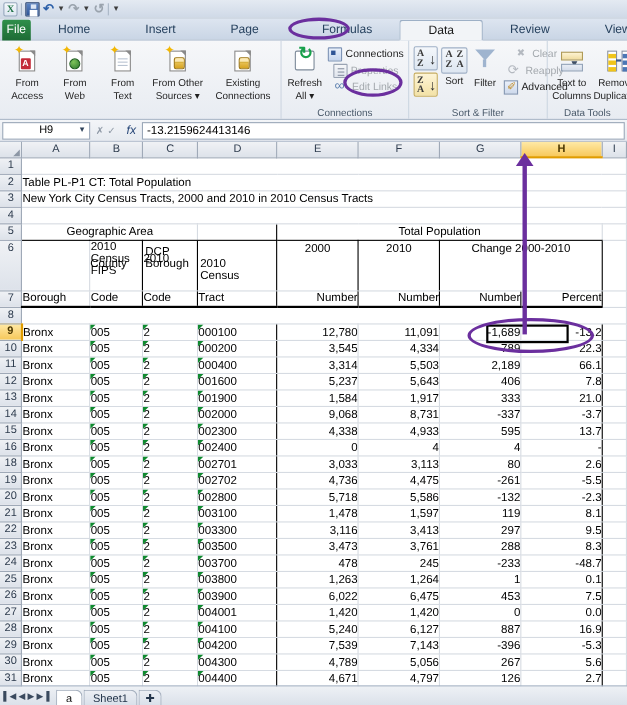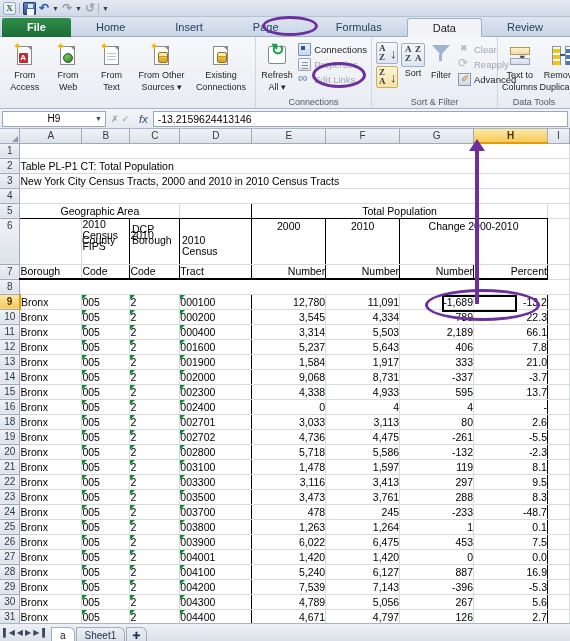--- a/index.html
+++ b/index.html
@@ -49,22 +49,22 @@
     position:relative;
   }
   .tab {
     height:19px; line-height:19px;
     padding:0 25px;
     font-size:11px; color:#26415e;
     position:relative; top:1px;
   }
   .tab.file {
     background:linear-gradient(#2f8f4a,#1d6b35);
-    color:#fff; font-weight:bold;
-    padding:0 25px;
+    color:#fff; font-weight:normal;
+    padding:0 4px;
     border-radius:2px 2px 0 0;
   }
   .tab.active {
     background:#f2f4f7;
     border:1px solid #9eb0c6;
     border-bottom:1px solid #f2f4f7;
     border-radius:3px 3px 0 0;
     color:#1a1a1a;
   }
 
@@ -153,21 +153,21 @@
   .rd-a i{position:absolute;left:0;width:100%;height:4px;background:#f0c419;display:block;}
   .rd-b{position:absolute;left:17px;top:4px;width:8px;height:19px;border:1px solid #8a93a3;background:#fff;}
   .rd-b i{position:absolute;left:0;width:100%;height:4px;background:#4d77b5;display:block;}
   .rd-minus{position:absolute;left:12px;top:12px;width:6px;height:2px;background:#3a5a8c;}
 
   .smallrow {
     display:flex; align-items:center; gap:3px;
     font-size:9.5px; color:#1f1f1f; height:15px;
     padding-left:2px;
   }
-  .smallrow.dim { color:#a3a8ad; }
+  .smallrow.dim { color:#a3a8ad;justify-content:center; }
   .ico16 { width:13px; height:13px; position:relative; flex:0 0 13px; }
   .conn-ico{background:linear-gradient(#e9f0fb,#c6d6ee);border:1px solid #7d93b5;border-radius:1px;}
   .conn-ico::after{content:"";position:absolute;left:2px;top:2px;width:4px;height:4px;background:#2f5596;}
   .prop-ico{background:linear-gradient(#f6f7f9,#dfe4ec);border:1px solid #9aa4b3;border-radius:1px;}
   .prop-ico::after{content:"";position:absolute;left:3px;top:3px;width:6px;height:1px;
     box-shadow:0 3px 0 #8a93a3,0 6px 0 #8a93a3;background:#8a93a3;}
   .link-ico::after{content:"\221E";position:absolute;left:0;top:-3px;font-size:13px;color:#5b7fae;}
   .clear-ico::after{content:"\2716";position:absolute;left:2px;top:0;font-size:9px;color:#b4b9c0;}
   .reapply-ico::after{content:"\27F3";position:absolute;left:0;top:-2px;font-size:12px;color:#b4b9c0;}
   .adv-ico{background:linear-gradient(#eaf0fa,#cdd9ec);border:1px solid #8496b2;}
@@ -193,21 +193,21 @@
     content:"";position:absolute;left:10px;top:12px;width:3px;height:7px;background:#9fb4cf;
   }
 
   
   .fbar {
     height:20px; display:flex; align-items:center;
     background:linear-gradient(#f3f5f8,#e6eaf0);
     border-bottom:1px solid #a8b5c6;
   }
   .namebox {
-    width:104px; height:16px; margin-left:2px;
+    width:80px; height:16px; margin-left:2px;
     background:#fff; border:1px solid #9aa7b8;
     display:flex; align-items:center; justify-content:center;
     position:relative; font-size:10px;
   }
   .namebox .nb-caret{position:absolute;right:3px;font-size:7px;color:#31445c;}
   .fb-nav { display:flex; align-items:center; gap:3px; padding:0 5px; }
   .fb-nav span{font-size:9px;color:#8f99a6;}
   .fx { font-family:Liberation Sans, sans-serif; font-style:italic; font-size:11px; color:#2b4a7a; padding:0 5px;}
   .fbinput {
     flex:1; height:16px; background:#fff; border:1px solid #9aa7b8;

